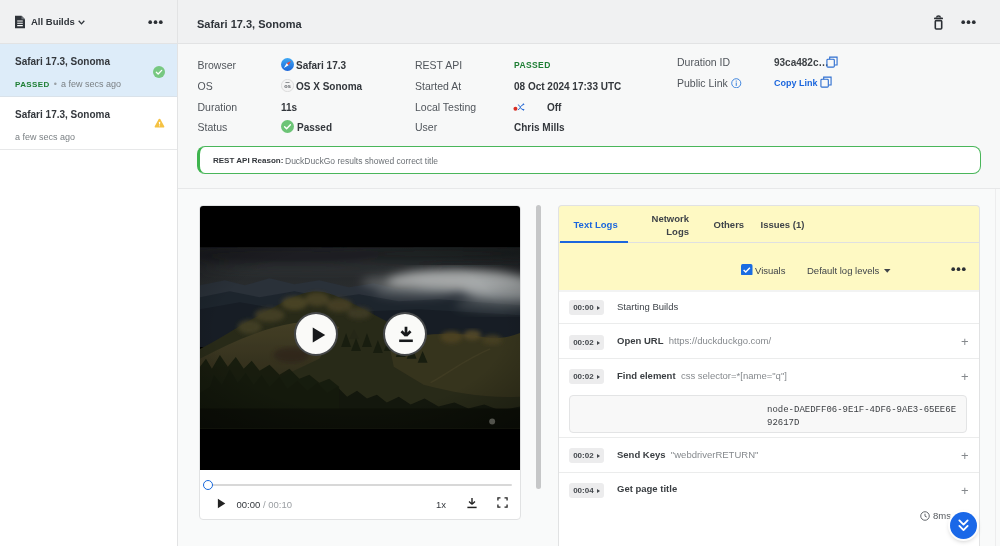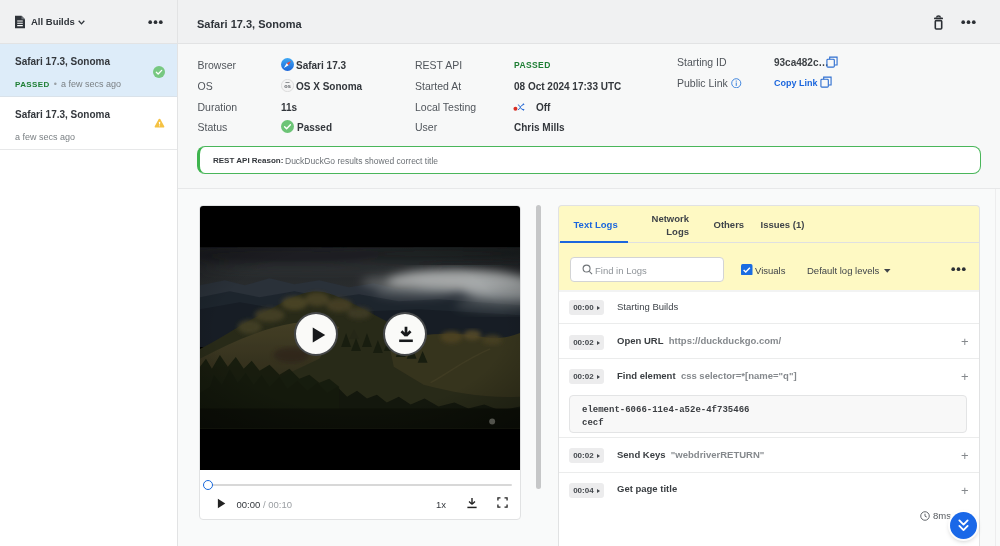--- a/index.html
+++ b/index.html
@@ -54,21 +54,21 @@
 #tab1u { position:absolute; left:1px; top:34.5px; width:68px; height:2.5px; background:#1b66dd; }
 #toolbar { position:absolute; left:0; top:37px; width:420px; height:47px; }
 #search { position:absolute; left:11px; top:14px; width:154px; height:25px; background:#fff; border:1px solid #d3d4d5; border-radius:4px; }
 #search .ph { position:absolute; left:24px; top:6.5px; font-size:9.5px; color:#8f9499; }
 #toolsep { position:absolute; left:0; top:84px; width:420px; height:7px; background:#f2f3f3; border-bottom:1px solid #e8e9ea; }
 
 .lrow { position:absolute; left:0; width:420px; background:#fff; }
 .badge { position:absolute; left:10px; width:35px; height:15px; background:#ececed; border-radius:3px; font-size:8px; font-weight:700; color:#43474c; text-align:center; line-height:15px; white-space:nowrap; }
 .tri { display:inline-block; width:0; height:0; border-left:3.6px solid #43474c; border-top:2.8px solid transparent; border-bottom:2.8px solid transparent; margin-left:1px; vertical-align:0px; }
 .ltext { position:absolute; left:58px; font-size:9.5px; color:#3a3e42; font-weight:700; white-space:nowrap; }
-.lgray { color:#85898d; font-weight:700; }
+.lgray { color:#85898d; font-weight:400; }
 .dur { position:absolute; right:28px; font-size:9.5px; color:#55595e; white-space:nowrap;margin-top:26px; }
 .plus { position:absolute; right:10.5px; font-size:13px; color:#85898d; font-weight:400; }
 .codebox { position:absolute; background:#f8f8f8; border:1px solid #e3e4e5; border-radius:4px; font-family:"Liberation Mono", monospace; font-size:9px; color:#3a3d41; }
 
 
 #fab { position:absolute; left:772px; top:323px; width:27px; height:27px; border-radius:50%; background:#1a68e8; box-shadow:0 0 0 2px rgba(255,255,255,.9), 0 2px 5px rgba(0,0,0,.25); }
 
 #rline { position:absolute; left:817px; top:0; width:1px; height:357px; background:#ededee; }
 </style>
 </head>
@@ -164,24 +164,24 @@
   <div class="lbl" style="left:237px; top:77px">User</div>
 
   <div class="val" style="left:336px; top:16px; color:#1e7e34; font-size:8.5px; letter-spacing:.4px">PASSED</div>
   <div class="val" style="left:336px; top:37px">08 Oct 2024 17:33 UTC</div>
   <svg class="abs" style="left:335px; top:58px" width="12" height="10" viewBox="0 0 13 11">
       <circle cx="2.6" cy="7.4" r="2.2" fill="#d93025"></circle>
       <path d="M5.3 8.6c3-.5 2.5-5.6 6-5.6M5.3 3c3 .5 2.5 5.6 6 5.6" stroke="#2f6fd6" stroke-width="1.1" fill="none"></path>
       <path d="M11 1.1l1.7 1.9-2.4.6z" fill="#2f6fd6"></path>
       <path d="M11 10l1.7-1.9-2.4-.6z" fill="#2f6fd6"></path>
     </svg>
-  <div class="val" style="left:358px; top:57.5px">Off</div>
+  <div class="val" style="left:369px; top:57.5px">Off</div>
   <div class="val" style="left:336px; top:78px">Chris Mills</div>
 
-  <div class="lbl" style="left:499px; top:12px">Starting ID</div>
+  <div class="lbl" style="left:499px; top:12px">Duration ID</div>
   <div class="lbl" style="left:499px; top:32.5px">Public Link</div>
   <svg class="abs" style="left:553px; top:33.5px" width="10.5" height="10.5" viewBox="0 0 12 12">
       <circle cx="6" cy="6" r="5.2" fill="none" stroke="#3b82dd" stroke-width="1.1"></circle>
       <rect x="5.42" y="5.1" width="1.16" height="3.9" fill="#3b82dd"></rect>
       <rect x="5.42" y="2.9" width="1.16" height="1.3" fill="#3b82dd"></rect>
     </svg>
 
   <div class="val" style="left:596px; top:13px; color:#3f4347; font-weight:700">93ca482c…</div>
   <svg class="abs" style="left:648px; top:11.5px" width="12" height="12" viewBox="0 0 13 13">
       <rect x="1" y="3.5" width="8" height="8.5" rx="1" fill="none" stroke="#2e6ed0" stroke-width="1.2"></rect>
@@ -321,27 +321,20 @@
 
   <div id="lcard">
     <div id="tabs">
       <div class="tab" style="left:14.5px; top:13px; color:#1b66dd">Text Logs</div>
       <div class="tab" style="left:91px; top:7px; width:39px; text-align:right; line-height:12.5px">Network<br>Logs</div>
       <div class="tab" style="left:154.5px; top:13px">Others</div>
       <div class="tab" style="left:201.5px; top:13px">Issues (1)</div>
       <div id="tab1u"></div>
     </div>
     <div id="toolbar">
-      <div id="search">
-        <svg class="abs" style="left:11px; top:6px" width="11" height="11" viewBox="0 0 12 12">
-            <circle cx="5" cy="5" r="3.8" stroke="#6f7478" stroke-width="1.2" fill="none"></circle>
-            <path d="M8 8l3 3" stroke="#6f7478" stroke-width="1.2"></path>
-          </svg>
-        <div class="ph">Find in Logs</div>
-      </div>
       <svg class="abs" style="left:182px; top:20.5px" width="11.5" height="11.5" viewBox="0 0 14 14">
           <rect x="0" y="0" width="14" height="14" rx="2" fill="#1a6ce2"></rect>
           <path d="M3.2 7.2l2.6 2.6 5-5.2" stroke="#fff" stroke-width="1.7" fill="none"></path>
         </svg>
       <div class="abs" style="left:196px; top:21.5px; font-size:9.5px; color:#3f4449">Visuals</div>
       <div class="abs" style="left:248px; top:21.5px; font-size:9.5px; color:#3f4449">Default log levels</div>
       <svg class="abs" style="left:325px; top:25.5px" width="6.5" height="4.2" viewBox="0 0 8 5">
           <path d="M0 0l4 4.6L8 0z" fill="#3f4449"></path>
         </svg>
       <svg class="abs" style="left:392px; top:24px" width="15" height="4.5" viewBox="0 0 15 4.5">
@@ -367,21 +360,21 @@
     </div>
     <div class="lrow" style="top:153px; height:79px; border-bottom:1px solid #ebecec">
       <div class="badge" style="top:10px">00:02 <span class="tri"></span></div>
       <div class="ltext" style="top:10.5px">Find element&nbsp;&nbsp;<span class="lgray">css selector=*[name="q"]</span></div>
       <div class="dur" style="top:11.5px"><svg width="10" height="10" viewBox="0 0 11 11" style="vertical-align:-1.5px">
             <circle cx="5.5" cy="5.5" r="4.7" stroke="#55595e" stroke-width="1" fill="none"></circle>
             <path d="M5.5 3v2.7l2 1" stroke="#55595e" stroke-width="1" fill="none"></path>
           </svg> 33ms</div>
       <div class="plus" style="top:10px">+</div>
       <div class="codebox" style="left:10px; top:36px; width:398px; height:38px">
-        <div class="abs" style="left:12px; top:8px; font-weight:700; line-height:13px">element-6066-11e4-a52e-4f735466<br>cecf</div>
+        <div class="abs" style="left:197px; top:8px; line-height:13px">node-DAEDFF06-9E1F-4DF6-9AE3-65EE6E<br>92617D</div>
       </div>
     </div>
     <div class="lrow" style="top:232px; height:35px; border-bottom:1px solid #ebecec">
       <div class="badge" style="top:10px">00:02 <span class="tri"></span></div>
       <div class="ltext" style="top:10.5px">Send Keys&nbsp;&nbsp;<span class="lgray">"webdriverRETURN"</span></div>
       <div class="dur" style="top:11.5px"><svg width="10" height="10" viewBox="0 0 11 11" style="vertical-align:-1.5px">
             <circle cx="5.5" cy="5.5" r="4.7" stroke="#55595e" stroke-width="1" fill="none"></circle>
             <path d="M5.5 3v2.7l2 1" stroke="#55595e" stroke-width="1" fill="none"></path>
           </svg> 56ms</div>
       <div class="plus" style="top:10px">+</div>

